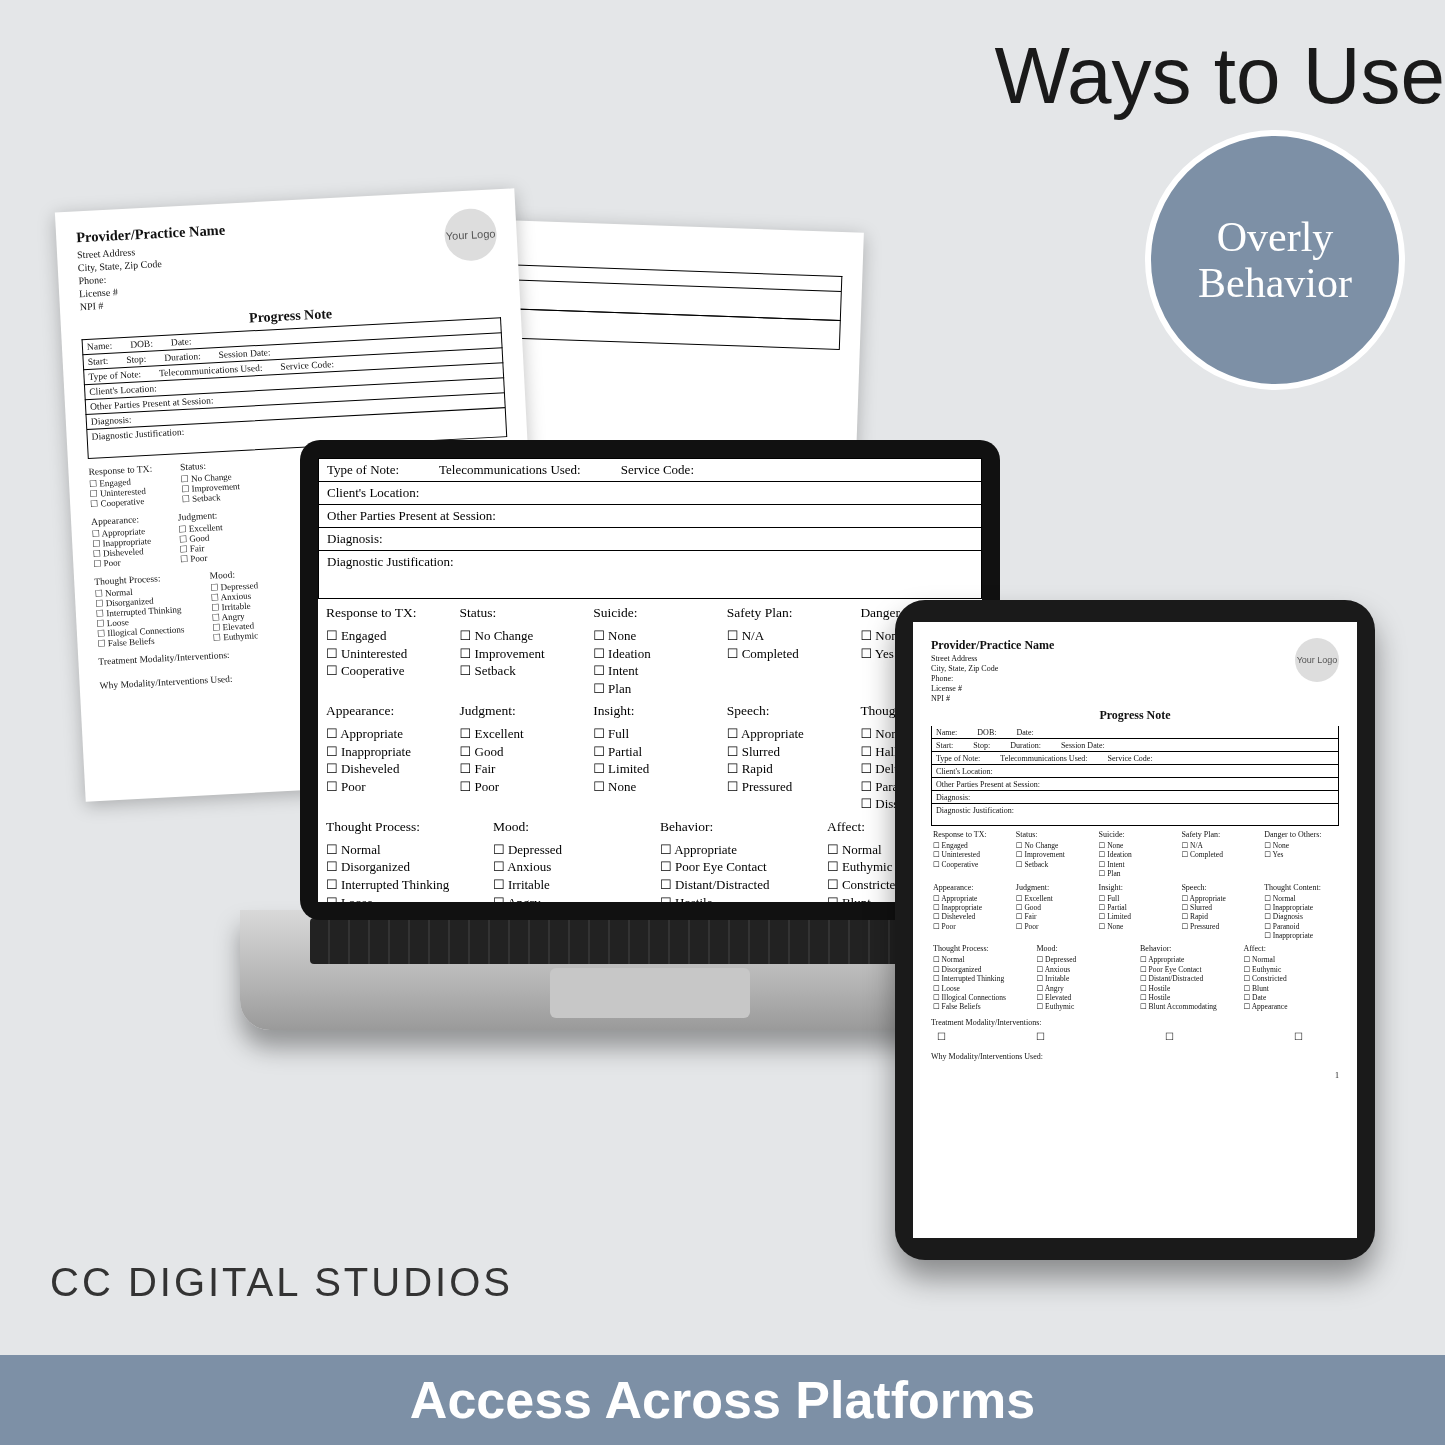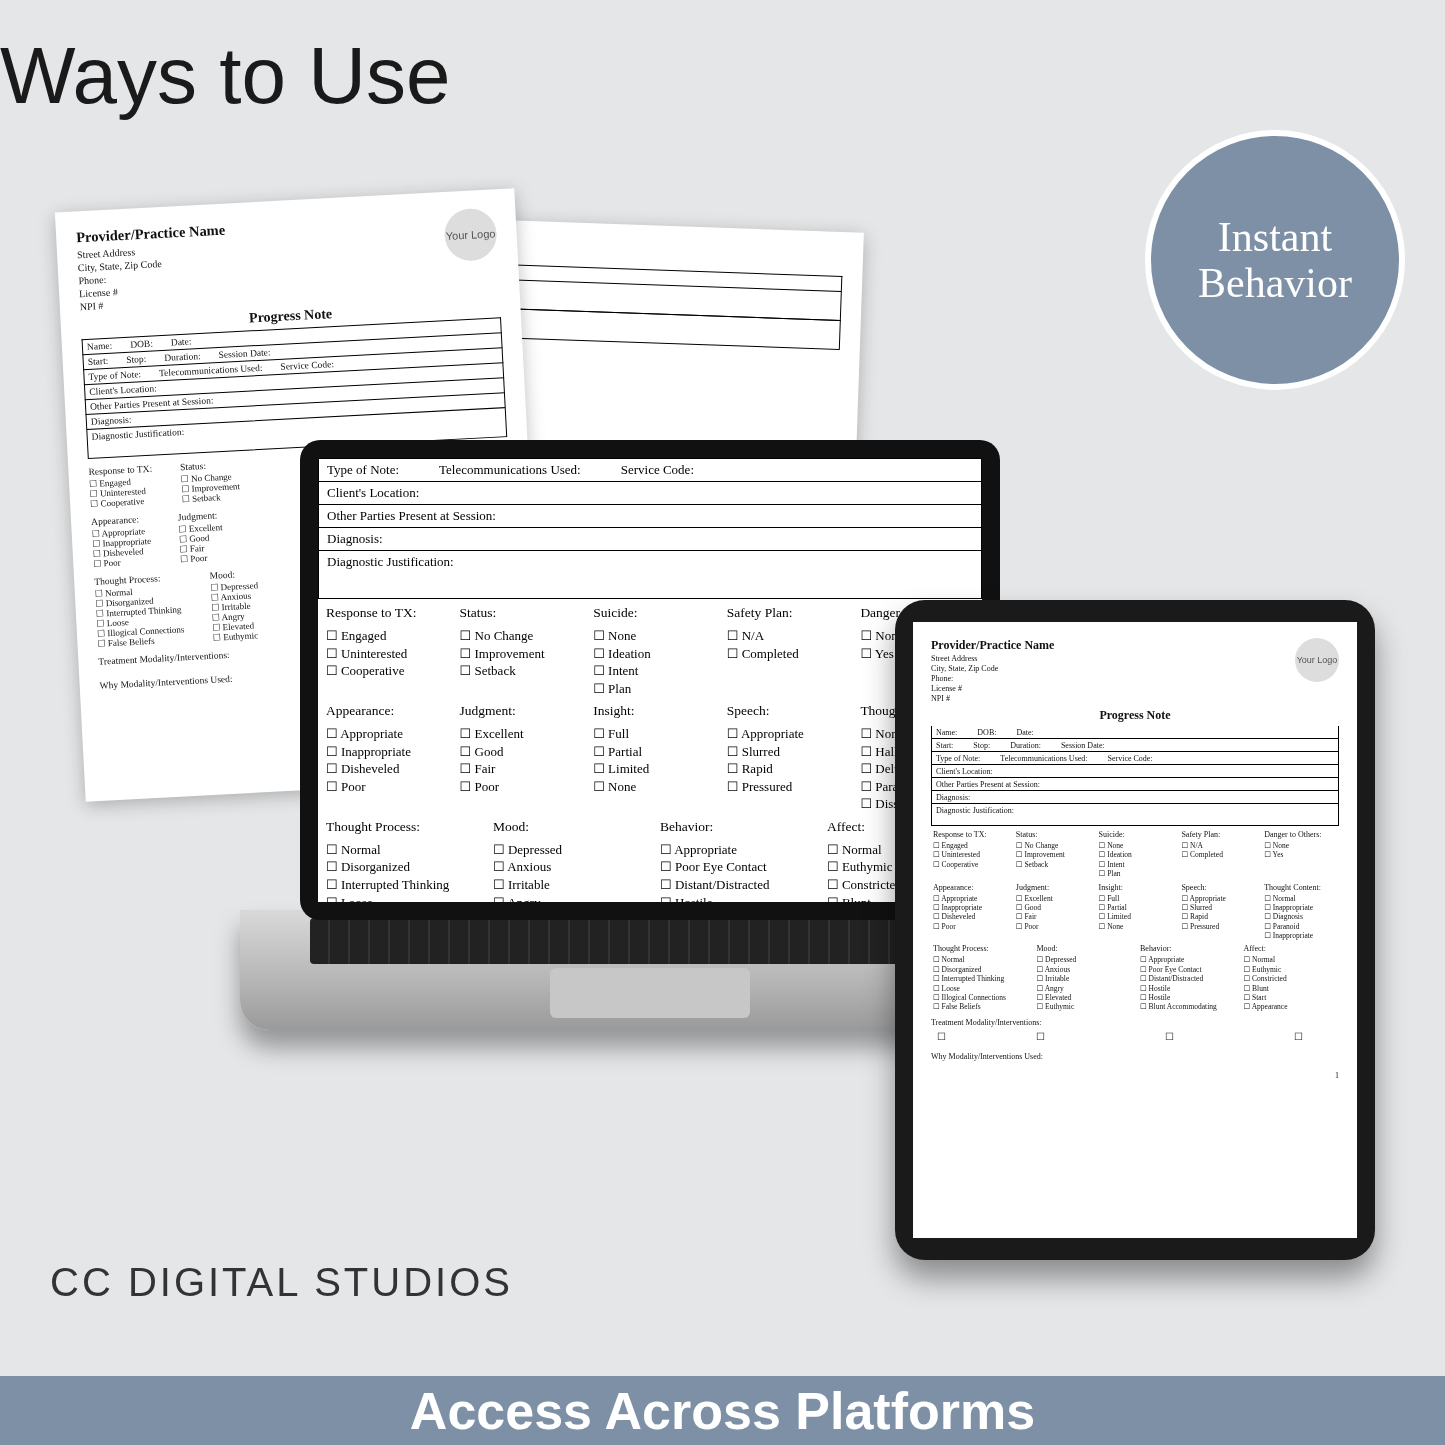--- a/index.html
+++ b/index.html
@@ -8,21 +8,21 @@
     height: 1445px;
     background: #e4e6e8;
     font-family: Georgia, 'Times New Roman', serif;
     position: relative;
     overflow: hidden;
   }
   .heading {
     position: absolute;
     top: 30px;
     left: 0; right: 0;
-    text-align: left;
+    text-align: right;
     font-family: -apple-system, 'Segoe UI', Arial, sans-serif;
     font-weight: 400;
     font-size: 80px;
     color: #1a1a1a;
   }
   .badge {
     position: absolute;
     top: 130px; right: 40px;
     width: 260px; height: 260px;
     border-radius: 50%;
@@ -42,21 +42,21 @@
     left: 50px;
     bottom: 140px;
     font-family: -apple-system, 'Segoe UI', Arial, sans-serif;
     font-size: 40px;
     letter-spacing: 3px;
     color: #333;
   }
   .footer-bar {
     position: absolute;
     left: 0; right: 0; bottom: 0;
-    height: 69px;
+    height: 90px;
     background: #7d90a6;
     color: #fff;
     font-family: -apple-system, 'Segoe UI', Arial, sans-serif;
     font-size: 52px;
     font-weight: 600;
     display: flex;
     align-items: center;
     justify-content: center;
   }
 
@@ -172,21 +172,21 @@
   .tcol .ci::before { content: "☐ "; }
   .tcol .ci { white-space: nowrap; line-height: 1.25; }
   .pgnum { text-align: right; font-size: 8px; margin-top: 10px; }
 </style>
 </head>
 <body>
 
 <div class="heading">Ways to Use</div>
 
 <div class="badge">
-  <div>Instant</div>
+  <div>Overly</div>
   <div>Behavior</div>
 </div>
 
 <div class="sheet sheet2">
   <div style="height:26px"></div>
   <div class="grid-row">
       <span>DOB:</span>
       <span>Date:</span>
     </div>
   <div class="grid-box tall"></div>
@@ -568,21 +568,21 @@
         <div class="ci">Hostile</div>
         <div class="ci">Hostile</div>
         <div class="ci">Blunt Accommodating</div>
       </div>
       <div class="tcol">
         <div class="h">Affect:</div>
         <div class="ci">Normal</div>
         <div class="ci">Euthymic</div>
         <div class="ci">Constricted</div>
         <div class="ci">Blunt</div>
-        <div class="ci">Start</div>
+        <div class="ci">Date</div>
         <div class="ci">Appearance</div>
       </div>
     </div>
 
     <div style="font-size:8px;margin-top:6px">Treatment Modality/Interventions:</div>
     <div style="display:flex;gap:60px;margin:4px 0 0 6px;font-size:10px">☐<span style="margin-left:30px">☐</span><span style="margin-left:60px">☐</span><span style="margin-left:60px">☐</span></div>
     <div style="font-size:8px;margin-top:10px">Why Modality/Interventions Used:</div>
     <div class="pgnum">1</div>
   </div>
 </div>

